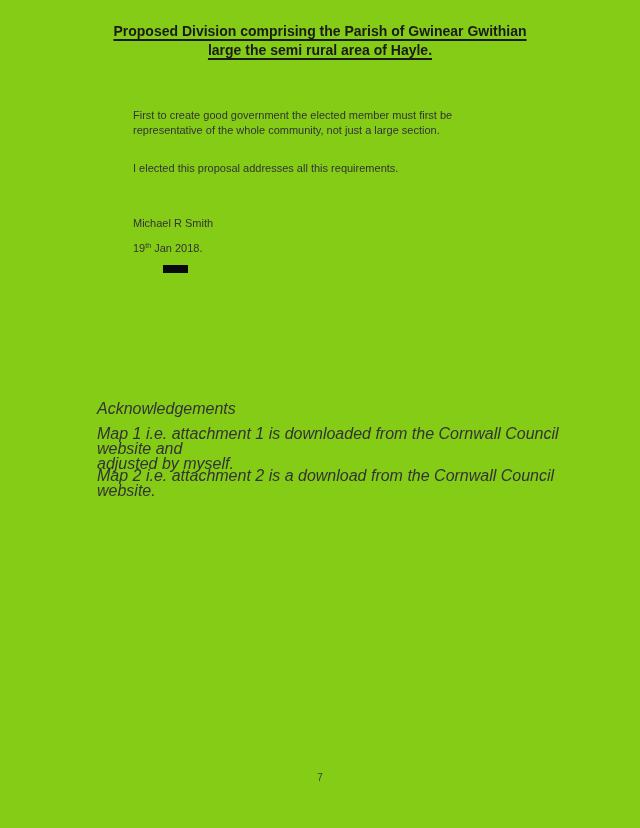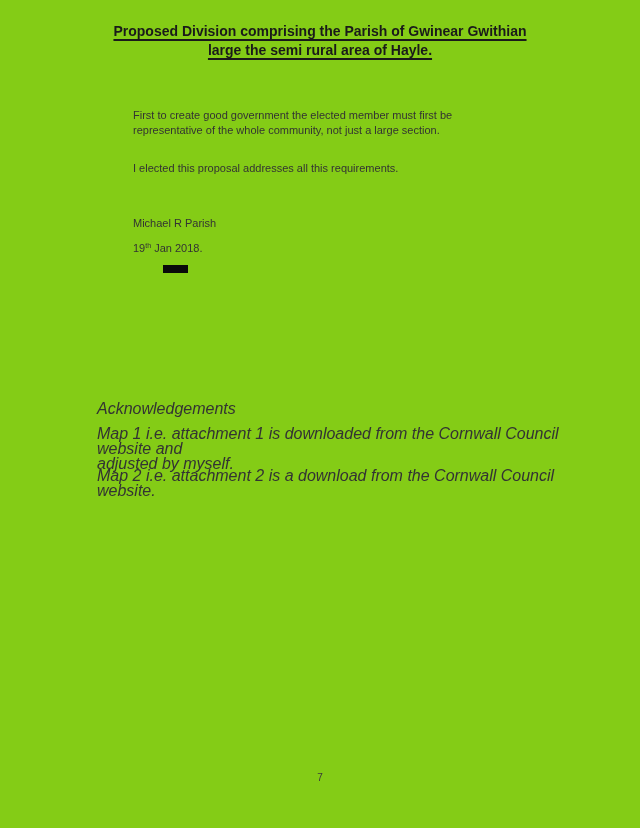--- a/index.html
+++ b/index.html
@@ -87,21 +87,21 @@
 <div class="page">
 
   <h1 class="title"><span>Proposed Division comprising the Parish of Gwinear Gwithian</span><br><span>large the semi rural area of Hayle.</span></h1>
 
   <p class="para p1">First to create good government the elected member must first be
 representative of the whole community, not just a large section.</p>
 
 
   <p class="para p3">I elected this proposal addresses all this requirements.</p>
 
-  <p class="sig-name">Michael R Parish</p>
+  <p class="sig-name">Michael R Smith</p>
 
   <p class="sig-date"><span>19</span><sup>th</sup><span> Jan 2018.</span></p>
 
   <div class="redaction"></div>
 
   <p class="ack ack-heading">Acknowledgements</p>
 
   <p class="ack ack-1">Map 1 i.e. attachment 1 is downloaded from the Cornwall Council website and
 adjusted by myself.</p>
 

